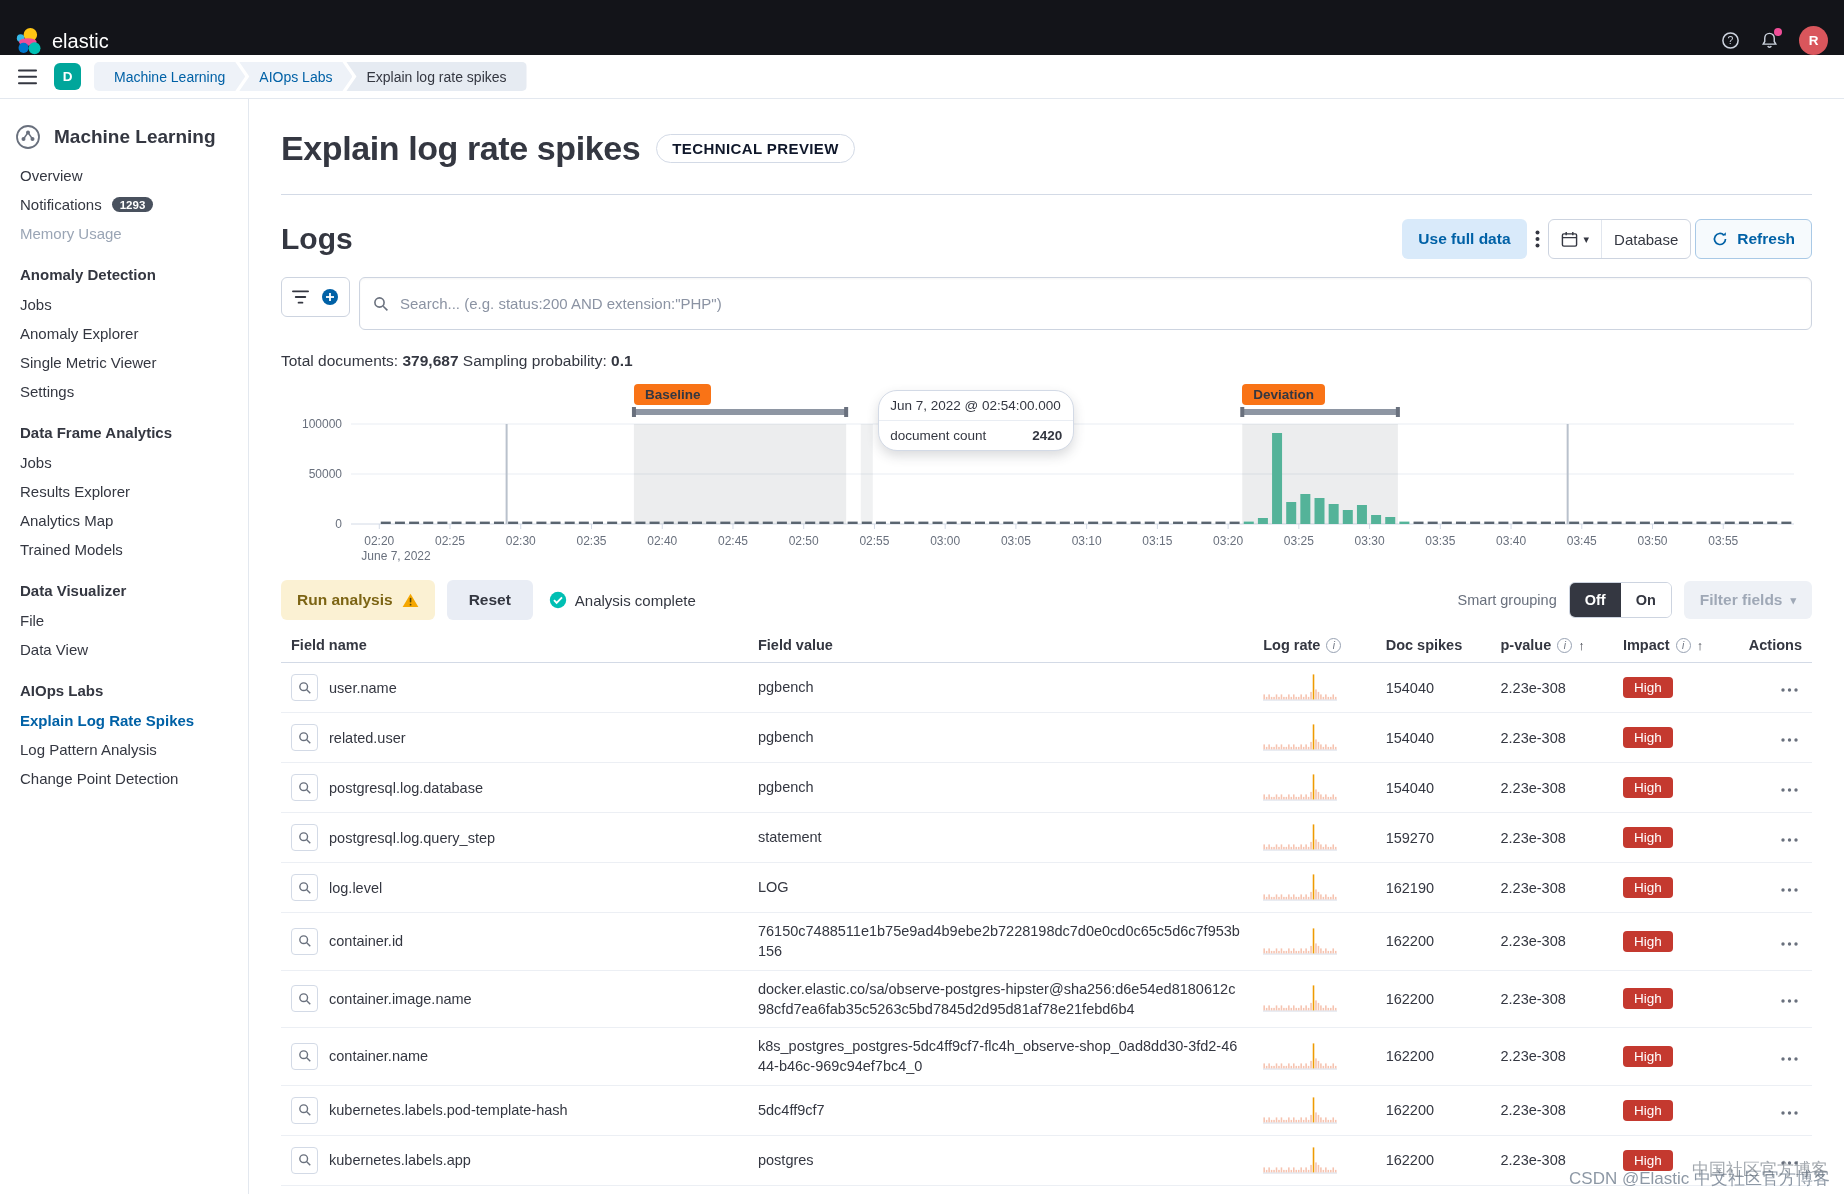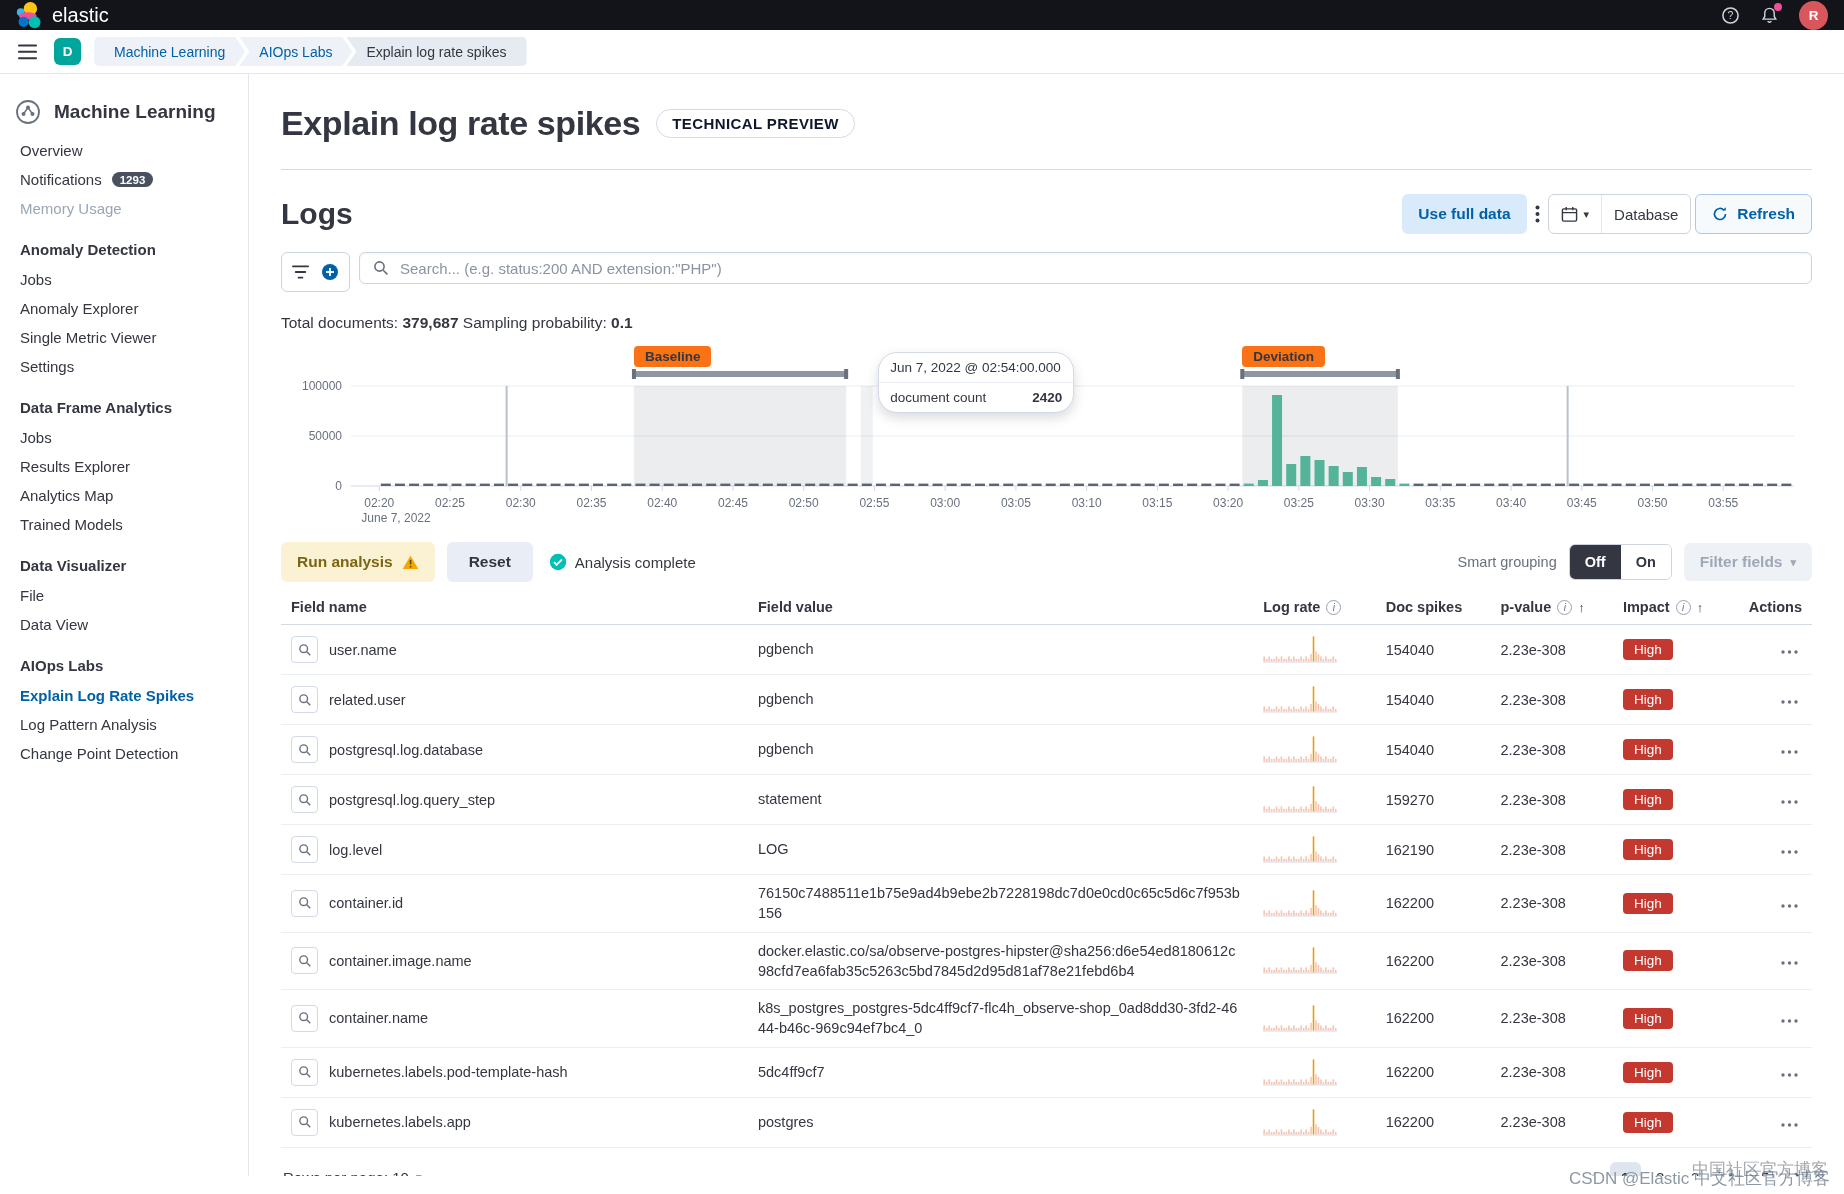--- a/index.html
+++ b/index.html
@@ -1,21 +1,21 @@
 <!DOCTYPE html>
 <html><head>
 <meta charset="utf-8">
 <style>
   *{box-sizing:border-box;margin:0;padding:0}
   html,body{width:1844px;height:1194px}
   body{font-family:"Liberation Sans",sans-serif;color:#343741;background:#fff;overflow:hidden;position:relative;font-size:15px}
   button{font-family:inherit;border:none;background:none;cursor:pointer;color:inherit}
 
   
-  .topbar{height:30px;background:#131419;display:flex;align-items:center;padding:0 16px;position:relative}
+  .topbar{height:55px;background:#131419;display:flex;align-items:flex-end;padding:0 16px;position:relative}
   .brand{display:flex;align-items:center;gap:9px;color:#fff;font-size:20px;cursor:pointer}
   .global-search{position:absolute;left:50%;transform:translateX(-50%);width:600px;height:34px;background:#24262d;border:1px solid #3b3e47;border-radius:7px;display:flex;align-items:center;padding:0 11px;gap:9px;color:#8d929c;cursor:text}
   .global-search .ph{font-size:14.5px;flex:1;white-space:nowrap;overflow:hidden}
   .kbd{border:1px solid #4a4e59;border-radius:4px;font-size:11.5px;padding:1px 6px;color:#9aa0ab}
   .top-actions{margin-left:auto;display:flex;align-items:center;gap:20px}
   .top-icon{position:relative;display:inline-flex;cursor:pointer}
   .alert-dot{position:absolute;top:-3px;right:-3px;width:8px;height:8px;border-radius:50%;background:#f04e98}
   .avatar{width:29px;height:29px;border-radius:50%;background:#d9565c;color:#fff;display:flex;align-items:center;justify-content:center;font-size:13.5px;font-weight:700;cursor:pointer}
 
   
@@ -52,21 +52,21 @@
   .btn{height:40px;border-radius:6px;font-size:15.5px;font-weight:600;display:inline-flex;align-items:center;gap:9px;padding:0 16px}
   .btn-lightblue{background:#d9eafa;color:#0061a6}
   .date-group{display:flex;align-items:stretch;height:40px;border:1px solid #cdd4e0;border-radius:6px;background:#fff;overflow:hidden}
   .date-seg{display:flex;align-items:center;gap:6px;padding:0 12px;font-size:15px}
   .date-seg + .date-seg{border-left:1px solid #e1e6ee}
   .btn-refresh{border:1px solid #a9c9e6;background:#f6fafd;color:#0061a6}
   .caret{font-size:11px;line-height:1;color:inherit}
 
   .search-row{display:flex;gap:9px;margin-bottom:22px}
   .filter-group{border:1px solid #cdd4e0;border-radius:6px;display:flex;align-items:center;background:#fff;height:40px;padding:0 6px;gap:4px}
-  .search-box{flex:1;height:32px;border:1px solid #cdd4e0;border-radius:6px;display:flex;align-items:center;padding:0 13px;gap:11px;background:#fff;box-shadow:inset 0 1px 2px rgba(52,55,65,.05);cursor:text}
+  .search-box{flex:1;height:53px;border:1px solid #cdd4e0;border-radius:6px;display:flex;align-items:center;padding:0 13px;gap:11px;background:#fff;box-shadow:inset 0 1px 2px rgba(52,55,65,.05);cursor:text}
   .search-ph{color:#8b93a3;font-size:15px}
 
   .totals{font-size:15.5px;margin-bottom:14px}
   .totals b{font-weight:700}
   .totals .sp{margin-left:0}
 
   
   .chart-wrap{position:relative;height:180px;margin-bottom:16px}
   .chart-chip{position:absolute;top:0;background:#f97316;color:#343741;font-size:13.5px;font-weight:600;padding:3px 11px;border-radius:4px;cursor:grab}
   .chart-tooltip{position:absolute;width:196px;background:#fff;border:1px solid #d3dae6;border-radius:6px;box-shadow:0 5px 12px rgba(52,55,65,.18);font-size:13.5px;z-index:3}

